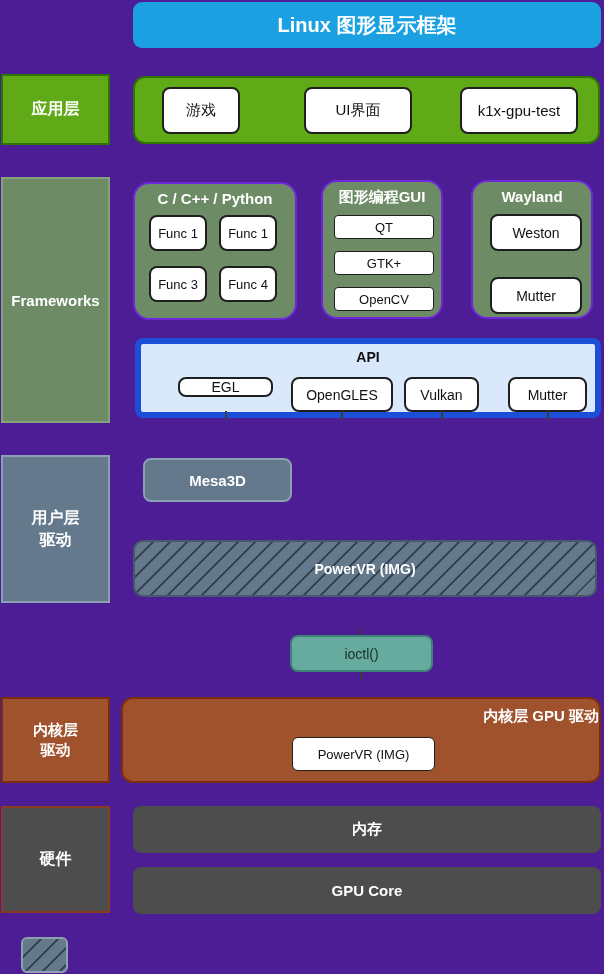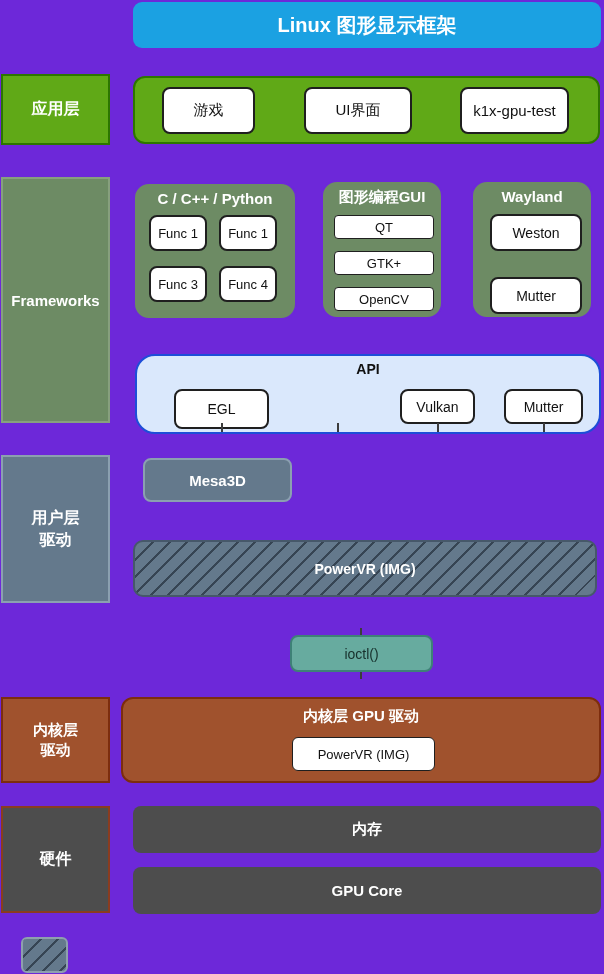--- a/index.html
+++ b/index.html
@@ -1,18 +1,18 @@
 <!DOCTYPE html>
 <html><head>
 <meta charset="utf-8">
 <style>
   * { margin:0; padding:0; box-sizing:border-box; }
   html,body { background:#000; }
   .canvas {
-    position:relative; width:604px; height:974px; background:#6d28d9;
+    position:relative; width:604px; height:974px; background:#4c1d95;
     font-family:"Liberation Sans","DejaVu Sans",sans-serif; overflow:hidden;
   }
   .abs { position:absolute; }
   .cc { display:flex; align-items:center; justify-content:center; text-align:center; }
   .col { flex-direction:column; }
 
   .title-bar {
     left:133px; top:2px; width:468px; height:46px;
     background:#1ba1e2; border-radius:9px;
     color:#fff; font-size:20px; font-weight:bold;
@@ -30,22 +30,22 @@
   .white-item {
     position:absolute; background:#fff; border:2px solid #1f1f1f; border-radius:8px;
     color:#111; display:flex; align-items:center; justify-content:center; font-size:15px;
   }
 
   .fw-label { top:177px; height:246px; font-size:15px; border:2px solid #87a07e; }
   .fw-group { border:2px solid #6d28d9; border-radius:16px; }
   .group-title { position:absolute; top:6px; left:0; right:0; text-align:center;
                  color:#fff; font-weight:bold; font-size:15px; }
 
-  .api-box { left:135px; top:354px; width:466px; height:80px;
-             background:#dae8fc; border:2px solid #1d4ed8; border-radius:20px; }
+  .api-box { left:135px; top:338px; width:466px; height:80px;
+             background:#dae8fc; border:6px solid #1d4ed8; border-radius:8px; }
   .api-title { position:absolute; top:5px; left:0; right:0; text-align:center;
                color:#111; font-weight:bold; font-size:14px; }
   .tick { position:absolute; width:2px; background:#3c3c3c; }
 
   .slate-border { border:2px solid #8ba0b0; }
   .hatch {
     background-color:#64798c;
     background-image:repeating-linear-gradient(135deg,
       rgba(24,34,46,0.60) 0px, rgba(24,34,46,0.60) 2px,
       rgba(0,0,0,0) 2px, rgba(0,0,0,0) 12px);
@@ -61,23 +61,23 @@
 </style>
 </head>
 <body>
 
 <div class="canvas">
 
   <div class="abs cc title-bar">Linux 图形显示框架</div>
 
   <div class="abs cc label-box green app-label">应用层</div>
   <div class="abs green app-container">
-    <div class="white-item" style="left:27px;top:9px;width:93px;height:47px;">游戏</div>
+    <div class="white-item" style="left:27px;top:9px;width:78px;height:47px;">游戏</div>
     <div class="white-item" style="left:169px;top:9px;width:108px;height:47px;">UI界面</div>
-    <div class="white-item" style="left:325px;top:9px;width:109px;height:47px;">k1x-gpu-test</div>
+    <div class="white-item" style="left:325px;top:9px;width:118px;height:47px;">k1x-gpu-test</div>
   </div>
 
   <div class="abs cc label-box sage fw-label">Frameworks</div>
 
   <div class="abs sage fw-group" style="left:133px;top:182px;width:164px;height:138px;">
     <div class="group-title">C / C++ / Python</div>
     <div class="white-item" style="left:14px;top:31px;width:58px;height:36px;font-size:13px;">Func 1</div>
     <div class="white-item" style="left:84px;top:31px;width:58px;height:36px;font-size:13px;">Func 1</div>
     <div class="white-item" style="left:14px;top:82px;width:58px;height:36px;font-size:13px;">Func 3</div>
     <div class="white-item" style="left:84px;top:82px;width:58px;height:36px;font-size:13px;">Func 4</div>
@@ -91,21 +91,22 @@
   </div>
 
   <div class="abs sage fw-group" style="left:471px;top:180px;width:122px;height:139px;">
     <div class="group-title">Wayland</div>
     <div class="white-item" style="left:17px;top:32px;width:92px;height:37px;font-size:14px;">Weston</div>
     <div class="white-item" style="left:17px;top:95px;width:92px;height:37px;font-size:14px;">Mutter</div>
   </div>
 
   <div class="abs api-box">
     <div class="api-title">API</div>
-    <div class="white-item" style="left:37px;top:33px;width:95px;height:40px;font-size:14px;">EGL</div>
+    <div class="white-item" style="left:37px;top:33px;width:95px;height:20px;font-size:14px;">EGL</div>
+    <div class="white-item" style="left:150px;top:33px;width:102px;height:35px;font-size:14px;">OpenGLES</div>
     <div class="white-item" style="left:263px;top:33px;width:75px;height:35px;font-size:14px;">Vulkan</div>
     <div class="white-item" style="left:367px;top:33px;width:79px;height:35px;font-size:14px;">Mutter</div>
     <div class="tick" style="left:84px;top:67px;height:9px;"></div>
     <div class="tick" style="left:200px;top:67px;height:9px;"></div>
     <div class="tick" style="left:300px;top:67px;height:9px;"></div>
     <div class="tick" style="left:406px;top:67px;height:9px;"></div>
   </div>
 
   <div class="abs cc col two-line label-box slate slate-border" style="top:455px;height:148px;font-size:16px;">
     <div>用户层</div>
@@ -116,21 +117,21 @@
 
   <div class="tick" style="left:360px;top:628px;height:7px;"></div>
   <div class="abs cc ioctl-box">ioctl()</div>
   <div class="tick" style="left:360px;top:672px;height:7px;"></div>
 
   <div class="abs cc col two-line label-box brown" style="top:697px;height:86px;font-size:15px;">
     <div>内核层</div>
     <div>驱动</div>
   </div>
   <div class="abs brown kernel-container">
-    <div class="group-title" style="top:8px;">内核层 GPU 驱动</div>
+    <div class="group-title" style="top:8px;text-align:right;">内核层 GPU 驱动</div>
     <div class="white-item" style="left:169px;top:38px;width:143px;height:34px;border-width:1.5px;border-radius:6px;font-size:13px;">PowerVR (IMG)</div>
   </div>
 
   <div class="abs cc label-box dgray" style="top:806px;height:107px;font-size:16px;border:2px solid #8a3c20;">硬件</div>
   <div class="abs cc dgray hw-box" style="left:133px;top:806px;width:468px;height:47px;">内存</div>
   <div class="abs cc dgray hw-box" style="left:133px;top:867px;width:468px;height:47px;">GPU Core</div>
 
   <div class="abs hatch" style="left:21px;top:937px;width:47px;height:36px;border:2px solid #8ea0ae;border-radius:6px;"></div>
 
 </div>

